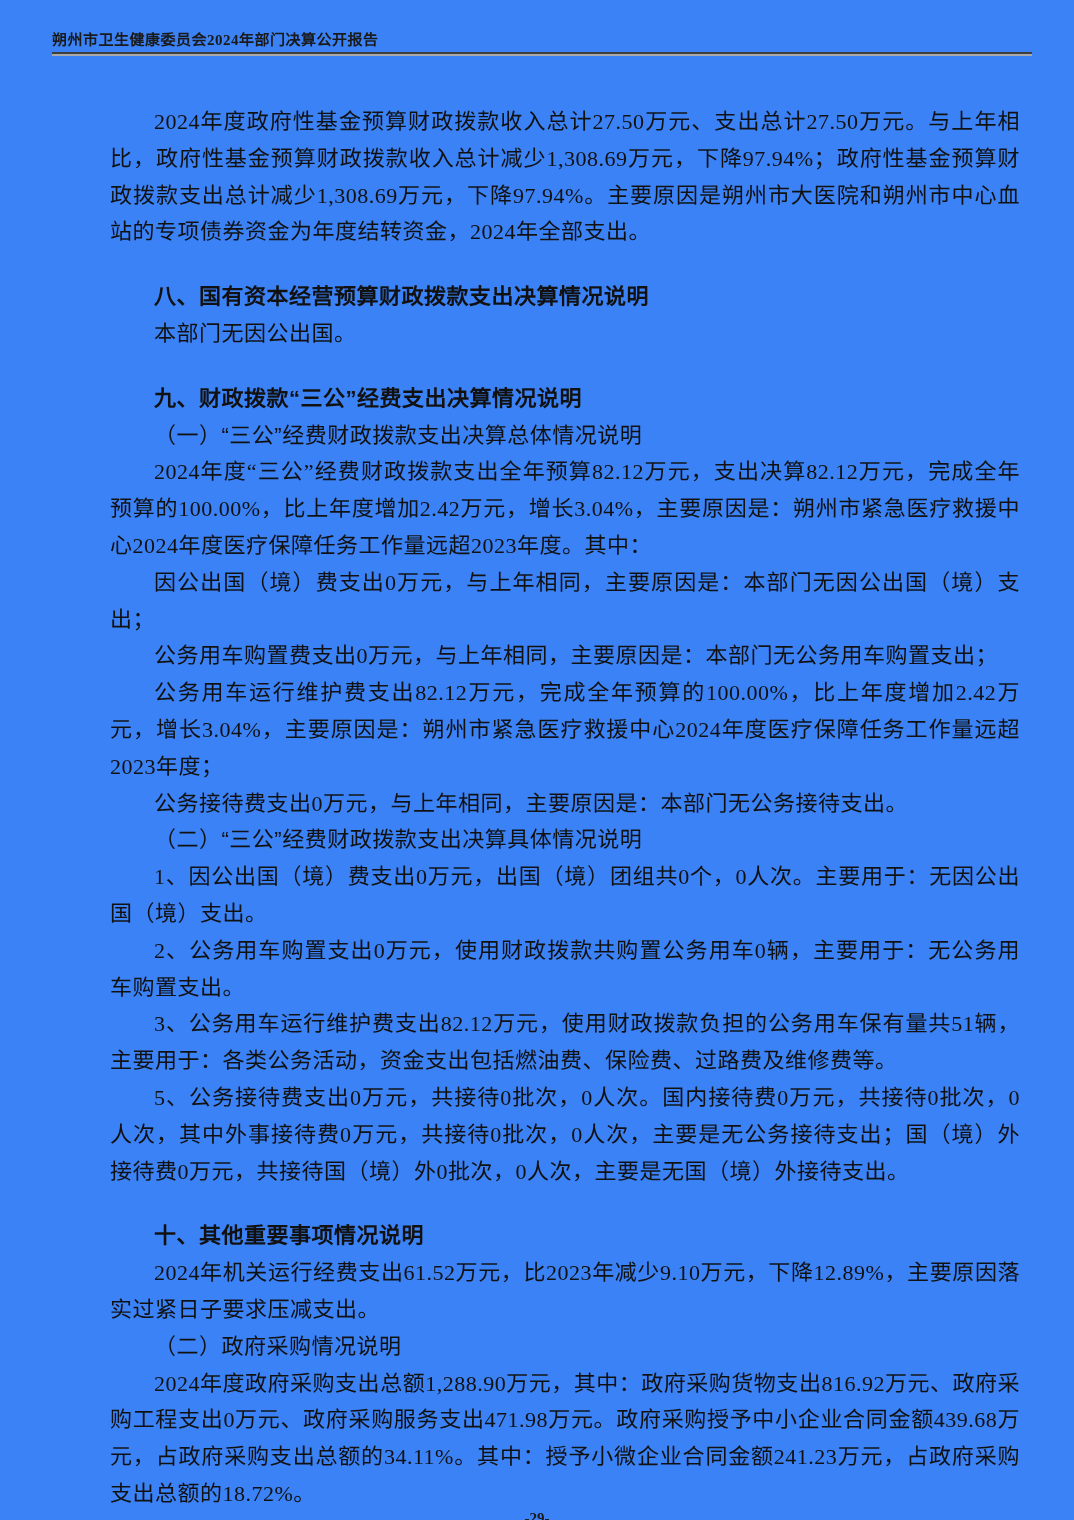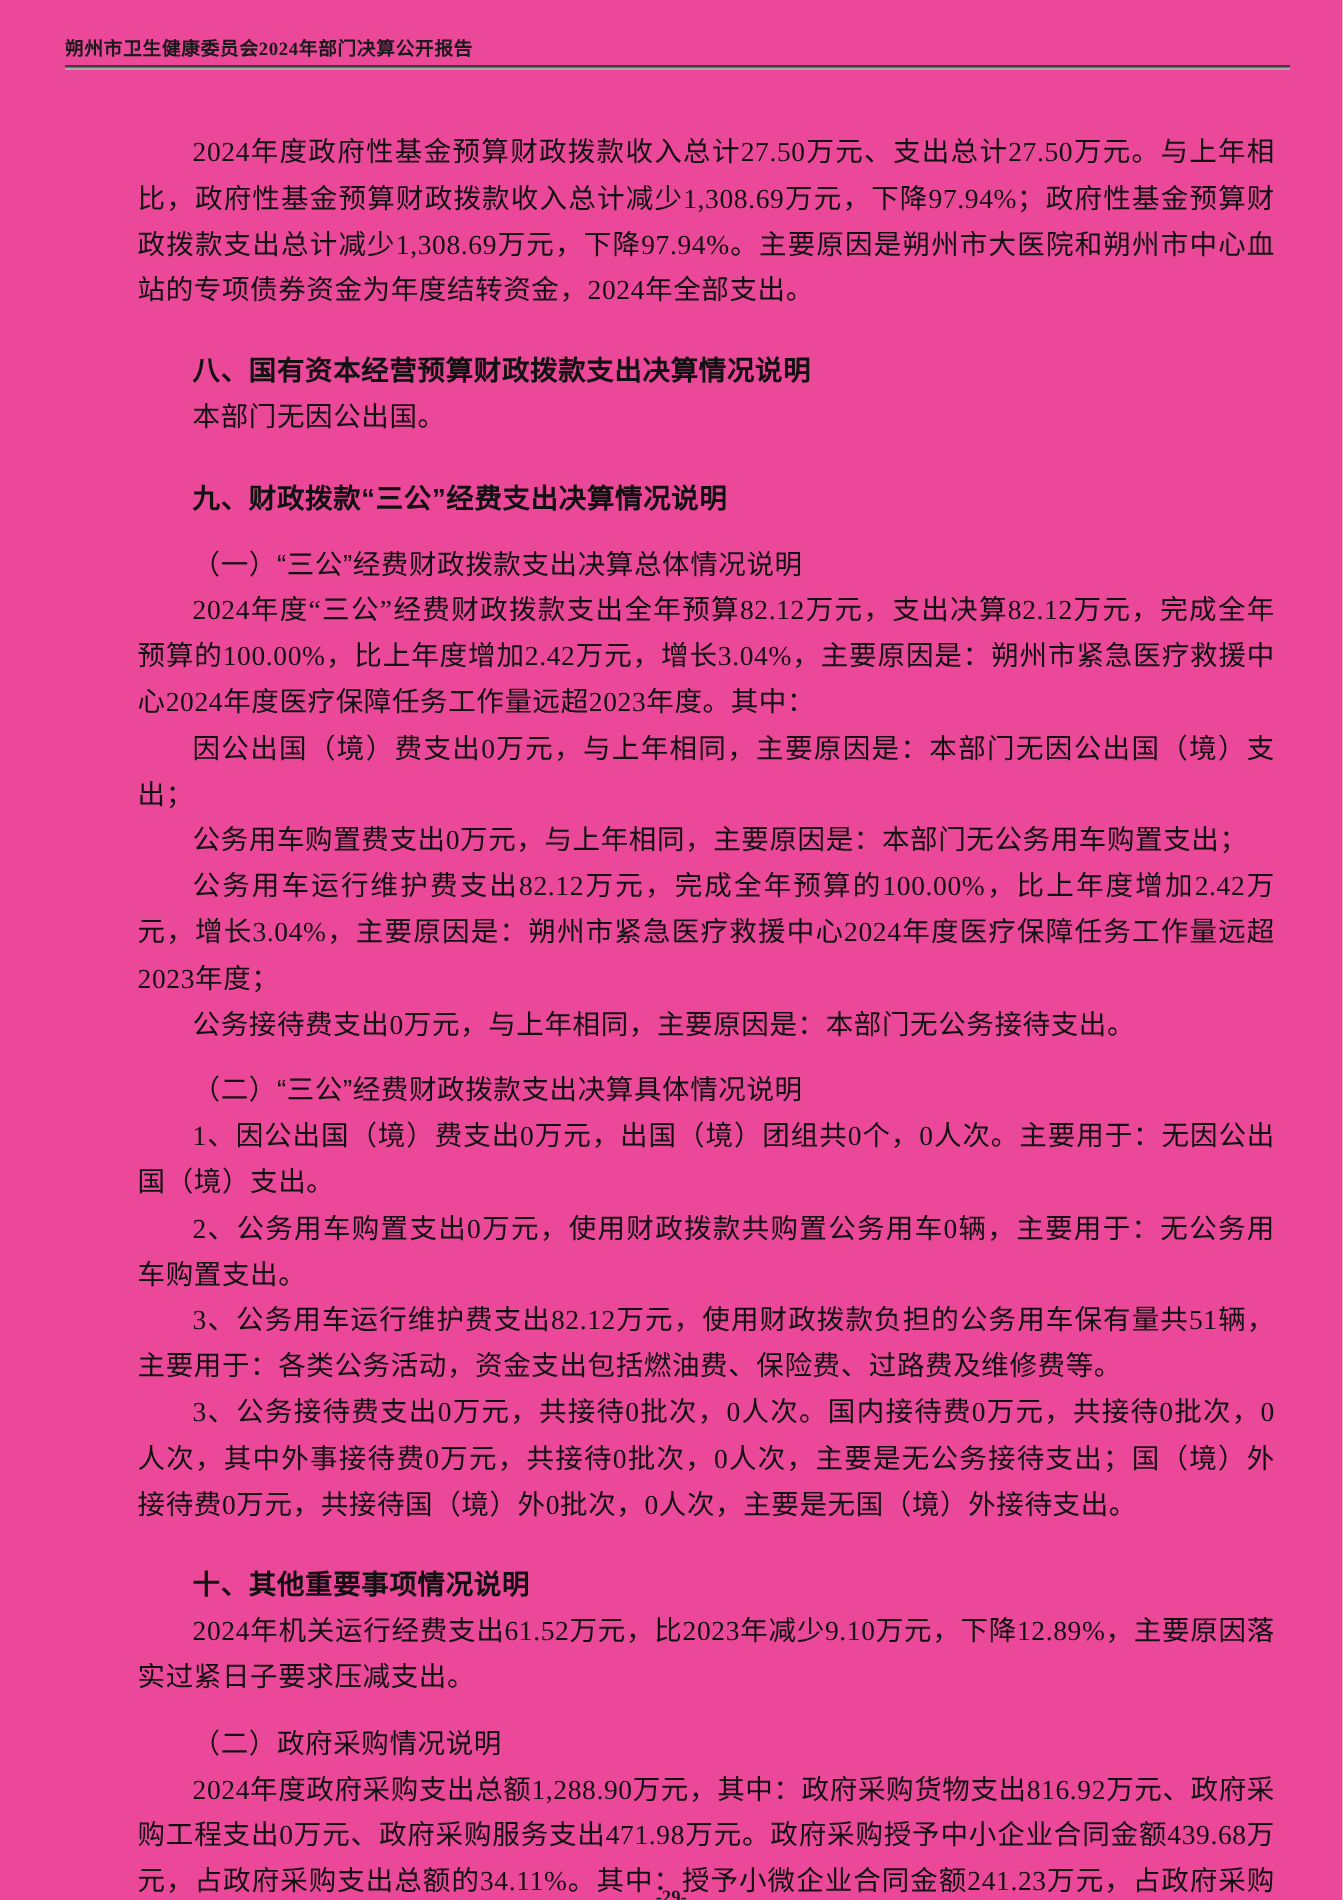--- a/index.html
+++ b/index.html
@@ -10,21 +10,21 @@
   body {
     width: 1074px;
     height: 1520px;
     position: relative;
     overflow: hidden;
     color: #141414;
   }
   .page {
     position: absolute;
     inset: 0;
-    background: #ec4899;
+    background: #3b82f6;
   }
   
   .page-header {
     position: absolute;
     top: 31px;
     left: 52px;
     width: 980px;
   }
   .header-title {
     font-family: "Liberation Serif", "DejaVu Serif", serif;
@@ -65,21 +65,20 @@
   .doc-body .heading1 {
     font-family: "Liberation Sans", "DejaVu Sans", sans-serif;
     font-weight: 700;
     text-align: left;
     margin-top: 28px;
   }
   .doc-body .heading2 {
     font-family: "Liberation Sans", "DejaVu Sans", sans-serif;
     font-weight: 400;
     text-align: left;
-    margin-top: 16px;
   }
   
   .page-footer {
     position: absolute;
     top: 1480px;
     left: 0;
     width: 100%;
     text-align: center;
     margin-top: 29px;
   }
@@ -109,21 +108,21 @@
       <div class="block heading2">（一）“三公”经费财政拨款支出决算总体情况说明</div>
       <div class="block paragraph">2024年度“三公”经费财政拨款支出全年预算82.12万元，支出决算82.12万元，完成全年预算的100.00%，比上年度增加2.42万元，增长3.04%，主要原因是：朔州市紧急医疗救援中心2024年度医疗保障任务工作量远超2023年度。其中：</div>
       <div class="block paragraph">因公出国（境）费支出0万元，与上年相同，主要原因是：本部门无因公出国（境）支出；</div>
       <div class="block paragraph">公务用车购置费支出0万元，与上年相同，主要原因是：本部门无公务用车购置支出；</div>
       <div class="block paragraph">公务用车运行维护费支出82.12万元，完成全年预算的100.00%，比上年度增加2.42万元，增长3.04%，主要原因是：朔州市紧急医疗救援中心2024年度医疗保障任务工作量远超2023年度；</div>
       <div class="block paragraph">公务接待费支出0万元，与上年相同，主要原因是：本部门无公务接待支出。</div>
       <div class="block heading2">（二）“三公”经费财政拨款支出决算具体情况说明</div>
       <div class="block paragraph">1、因公出国（境）费支出0万元，出国（境）团组共0个，0人次。主要用于：无因公出国（境）支出。</div>
       <div class="block paragraph">2、公务用车购置支出0万元，使用财政拨款共购置公务用车0辆，主要用于：无公务用车购置支出。</div>
       <div class="block paragraph">3、公务用车运行维护费支出82.12万元，使用财政拨款负担的公务用车保有量共51辆，主要用于：各类公务活动，资金支出包括燃油费、保险费、过路费及维修费等。</div>
-      <div class="block paragraph">3、公务接待费支出0万元，共接待0批次，0人次。国内接待费0万元，共接待0批次，0人次，其中外事接待费0万元，共接待0批次，0人次，主要是无公务接待支出；国（境）外接待费0万元，共接待国（境）外0批次，0人次，主要是无国（境）外接待支出。</div>
+      <div class="block paragraph">5、公务接待费支出0万元，共接待0批次，0人次。国内接待费0万元，共接待0批次，0人次，其中外事接待费0万元，共接待0批次，0人次，主要是无公务接待支出；国（境）外接待费0万元，共接待国（境）外0批次，0人次，主要是无国（境）外接待支出。</div>
       <div class="block heading1">十、其他重要事项情况说明</div>
       <div class="block paragraph">2024年机关运行经费支出61.52万元，比2023年减少9.10万元，下降12.89%，主要原因落实过紧日子要求压减支出。</div>
       <div class="block heading2">（二）政府采购情况说明</div>
       <div class="block paragraph">2024年度政府采购支出总额1,288.90万元，其中：政府采购货物支出816.92万元、政府采购工程支出0万元、政府采购服务支出471.98万元。政府采购授予中小企业合同金额439.68万元，占政府采购支出总额的34.11%。其中：授予小微企业合同金额241.23万元，占政府采购支出总额的18.72%。</div>
     </main>
 
   <footer class="page-footer">
     <span class="page-number">-29-</span>
   </footer>
 

